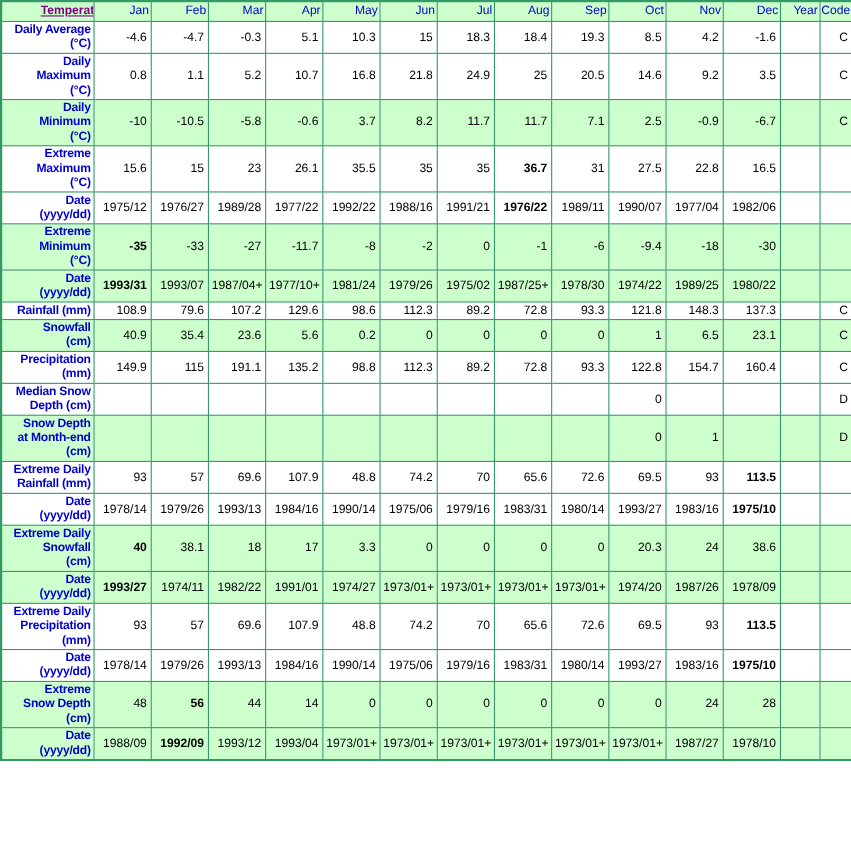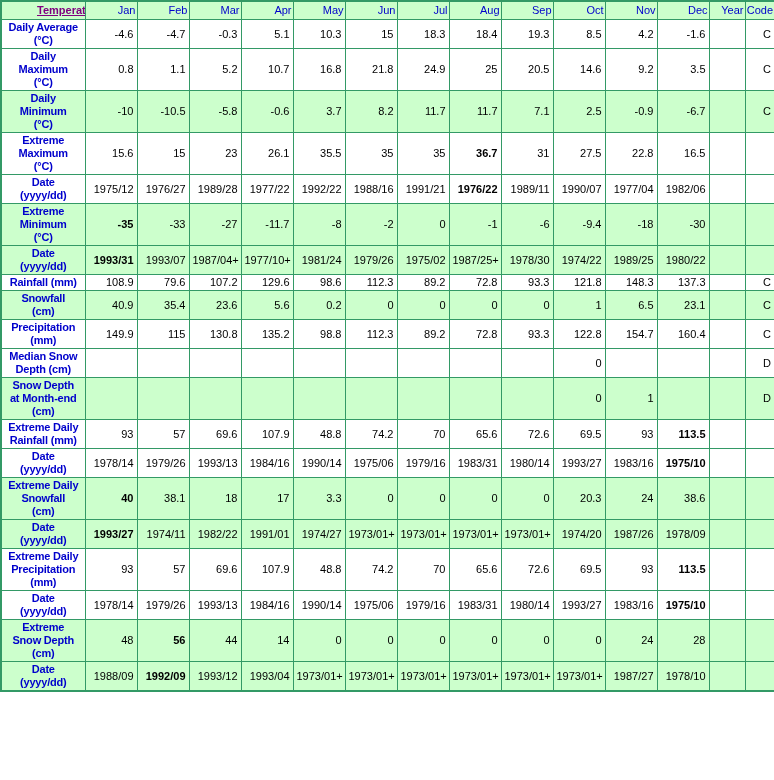--- a/index.html
+++ b/index.html
@@ -21,21 +21,21 @@
   .bg-white { background: #ffffff; }
   .col-header {
     color: #0000cc;
     font-weight: normal;
     text-align: right;
     padding: 2px 1px;
   }
   .label-cell {
     color: #0000cc;
     font-weight: bold;
-    text-align: center;
+    text-align: right;
     white-space: pre-line;
     padding: 1px 2px;
     letter-spacing: -0.2px;
   }
   .section-title {
     color: #800080;
     font-weight: bold;
     font-size: 12px;
     text-align: left;
     padding: 2px 2px;
@@ -253,21 +253,21 @@
         <td class="val">6.5</td>
         <td class="val">23.1</td>
         <td class="val"></td>
         <td class="val">C</td>
       </tr>
       <tr class="bg-white">
         <td class="label-cell">Precipitation
 (mm)</td>
         <td class="val">149.9</td>
         <td class="val">115</td>
-        <td class="val">130.8</td>
+        <td class="val">191.1</td>
         <td class="val">135.2</td>
         <td class="val">98.8</td>
         <td class="val">112.3</td>
         <td class="val">89.2</td>
         <td class="val">72.8</td>
         <td class="val">93.3</td>
         <td class="val">122.8</td>
         <td class="val">154.7</td>
         <td class="val">160.4</td>
         <td class="val"></td>

